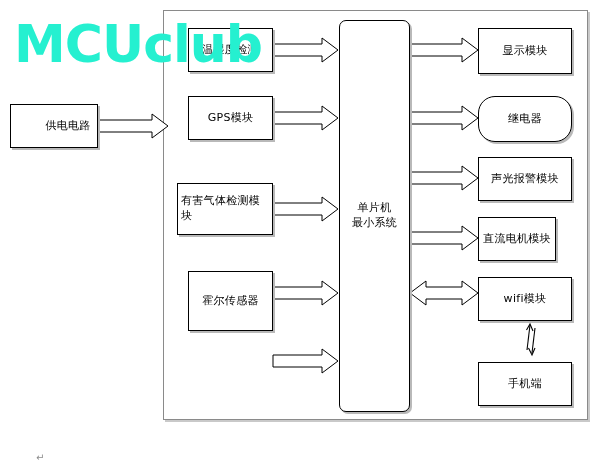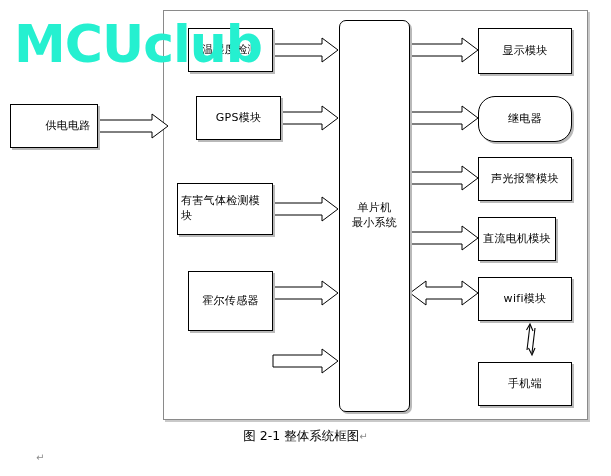--- a/index.html
+++ b/index.html
@@ -118,21 +118,21 @@
   </svg>
 
   <div class="box" style="left:10px;top:104px;width:88px;height:44px;padding-left:28px;">
     <span>供电电路</span>
   </div>
 
   <div class="box" style="left:188px;top:28px;width:85px;height:44px;">
     <span>温湿度检测</span>
   </div>
 
-  <div class="box" style="left:188px;top:96px;width:85px;height:44px;margin-left:8px;">
+  <div class="box" style="left:188px;top:96px;width:85px;height:44px;">
     <span>GPS模块</span>
   </div>
 
   <div class="box" style="left:177px;top:183px;width:96px;height:52px;">
     <span>有害气体检测模块</span>
   </div>
 
   <div class="box" style="left:188px;top:271px;width:85px;height:60px;">
     <span>霍尔传感器</span>
   </div>
@@ -162,19 +162,16 @@
   <div class="box" style="left:478px;top:277px;width:94px;height:44px;">
     <span>wifi模块</span>
   </div>
 
   <div class="box" style="left:478px;top:362px;width:94px;height:44px;">
     <span>手机端</span>
   </div>
 
   <div id="watermark">MCUclub</div>
 
-  <div id="caption">
-    <span>图 2-1 整体系统框图</span><span class="pilcrow">↵</span>
-  </div>
 
   <div id="endmark">↵</div>
 
 </div>
 
 </body></html>

